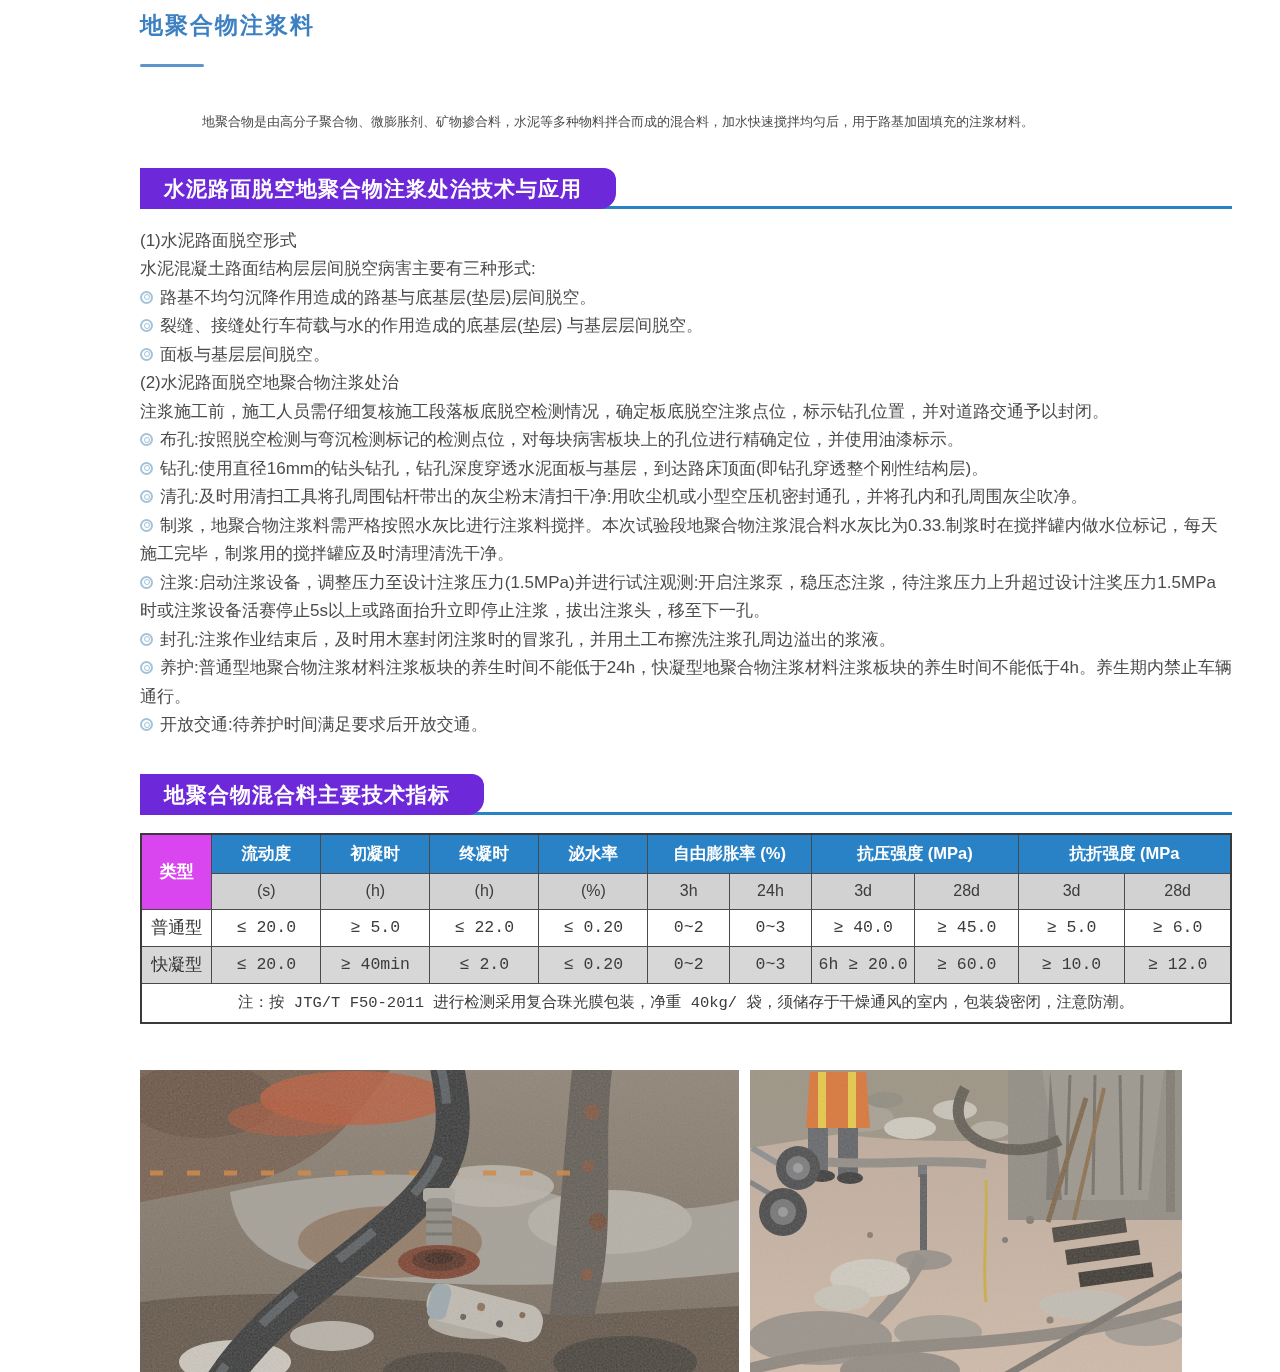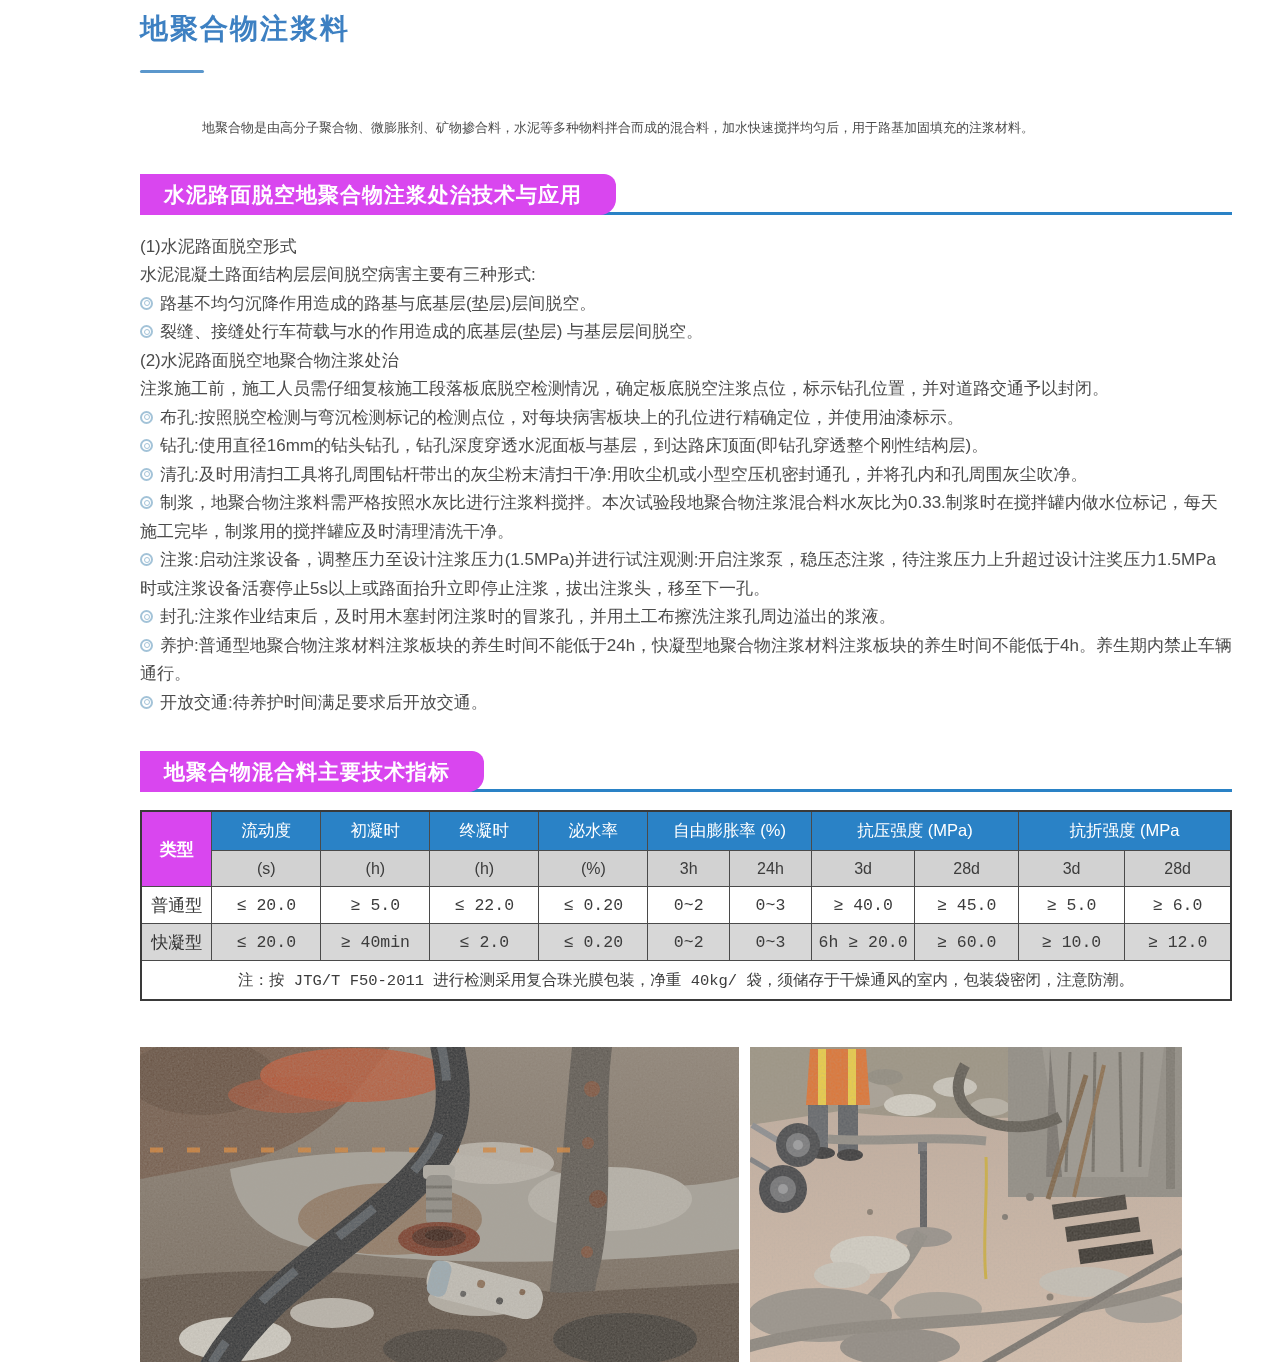--- a/index.html
+++ b/index.html
@@ -1,46 +1,46 @@
 <!DOCTYPE html>
 <html><head>
 <meta charset="utf-8">
 <style>
   html,body{margin:0;padding:0;background:#ffffff;}
   body{width:1280px;height:1372px;overflow:hidden;position:relative;
        font-family:"Liberation Sans","DejaVu Sans",sans-serif;}
   .page{width:1092px;margin:0 0 0 140px;padding-top:12px;}
 
   
-  .doc-title{color:#3d80c2;font-size:28px;font-weight:bold;letter-spacing:2px;line-height:1.2;}
+  .doc-title{color:#3d80c2;font-size:23px;font-weight:bold;letter-spacing:2px;line-height:1.2;}
   .title-dash{width:64px;height:3px;background:#5b97cc;margin-top:24px;border-radius:2px;}
 
   
   .intro{margin-top:40px;font-size:13px;line-height:29px;color:#4b4b4b;text-indent:2em;margin-left:36px;}
 
   
   .banner-row{position:relative;margin-top:32px;height:41px;}
   .banner-row .banner-line{position:absolute;left:0;right:0;bottom:0;height:3px;background:#2a82c6;}
   .banner{position:relative;z-index:1;display:inline-block;height:41px;line-height:41px;
-          background:#d946ef;color:#ffffff;font-size:21px;font-weight:bold;letter-spacing:1px;
+          background:#6d28d9;color:#ffffff;font-size:21px;font-weight:bold;letter-spacing:1px;
           padding:0 34px 0 24px;border-radius:0 12px 16px 0;box-sizing:border-box;}
 
   
   .section-body{margin-top:18px;font-size:17px;line-height:28.5px;color:#4b4b4b;}
   .line{margin:0;}
   .ring{display:inline-block;width:13px;height:13px;box-sizing:border-box;border:2px solid #a3c3d8;
         border-radius:50%;position:relative;vertical-align:-1px;margin-right:7px;}
   .ring::after{content:"";position:absolute;inset:1.5px;border:1.5px solid #a3c3d8;border-radius:50%;}
 
   
   .spec-table{margin-top:18px;width:100%;border-collapse:collapse;table-layout:fixed;
               font-size:16px;color:#3c3c3c;border:2px solid #3a3a3a;}
   .spec-table th,.spec-table td{border:1px solid #4a4a4a;text-align:center;padding:4px 2px;
               overflow:hidden;white-space:nowrap;}
-  .spec-table .th-blue{background:#2a82c6;color:#ffffff;font-weight:normal;font-size:16.5px;height:30px;}
+  .spec-table .th-blue{background:#2a82c6;color:#ffffff;font-weight:bold;font-size:16.5px;height:30px;}
   .spec-table .th-type{background:#d946ef;color:#ffffff;font-weight:bold;font-size:17px;}
   .spec-table .th-unit{background:#d2d2d2;color:#3c3c3c;font-weight:normal;height:27px;}
   .spec-table td{height:28px;font-size:16.5px;font-family:Liberation Mono, monospace;}
   .spec-table td.rowname{font-size:17px;color:#333;}
   .spec-table tr.shade td{background:#d7d7d7;}
   .spec-table td.note{background:#ffffff;font-size:15.5px;height:30px;color:#3c3c3c;}
 
   
   .photos{margin-top:46px;display:flex;gap:11px;}
   .photo{display:block;}
@@ -58,20 +58,21 @@
   <div class="banner-row">
     <div class="banner-line"></div>
     <div class="banner">水泥路面脱空地聚合物注浆处治技术与应用</div>
   </div>
 
   <div class="section-body">
       <div class="line">(1)水泥路面脱空形式</div>
       <div class="line">水泥混凝土路面结构层层间脱空病害主要有三种形式:</div>
       <div class="line"><span class="ring"></span>路基不均匀沉降作用造成的路基与底基层(垫层)层间脱空。</div>
       <div class="line"><span class="ring"></span>裂缝、接缝处行车荷载与水的作用造成的底基层(垫层) 与基层层间脱空。</div>
+      <div class="line"><span class="ring"></span>面板与基层层间脱空。</div>
       <div class="line">(2)水泥路面脱空地聚合物注浆处治</div>
       <div class="line">注浆施工前，施工人员需仔细复核施工段落板底脱空检测情况，确定板底脱空注浆点位，标示钻孔位置，并对道路交通予以封闭。</div>
       <div class="line"><span class="ring"></span>布孔:按照脱空检测与弯沉检测标记的检测点位，对每块病害板块上的孔位进行精确定位，并使用油漆标示。</div>
       <div class="line"><span class="ring"></span>钻孔:使用直径16mm的钻头钻孔，钻孔深度穿透水泥面板与基层，到达路床顶面(即钻孔穿透整个刚性结构层)。</div>
       <div class="line"><span class="ring"></span>清孔:及时用清扫工具将孔周围钻杆带出的灰尘粉末清扫干净:用吹尘机或小型空压机密封通孔，并将孔内和孔周围灰尘吹净。</div>
       <div class="line"><span class="ring"></span>制浆，地聚合物注浆料需严格按照水灰比进行注浆料搅拌。本次试验段地聚合物注浆混合料水灰比为0.33.制浆时在搅拌罐内做水位标记，每天施工完毕，制浆用的搅拌罐应及时清理清洗干净。</div>
       <div class="line"><span class="ring"></span>注浆:启动注浆设备，调整压力至设计注浆压力(1.5MPa)并进行试注观测:开启注浆泵，稳压态注浆，待注浆压力上升超过设计注奖压力1.5MPa时或注浆设备活赛停止5s以上或路面抬升立即停止注浆，拔出注浆头，移至下一孔。</div>
       <div class="line"><span class="ring"></span>封孔:注浆作业结束后，及时用木塞封闭注浆时的冒浆孔，并用土工布擦洗注浆孔周边溢出的浆液。</div>
       <div class="line"><span class="ring"></span>养护:普通型地聚合物注浆材料注浆板块的养生时间不能低于24h，快凝型地聚合物注浆材料注浆板块的养生时间不能低于4h。养生期内禁止车辆通行。</div>
       <div class="line"><span class="ring"></span>开放交通:待养护时间满足要求后开放交通。</div>

